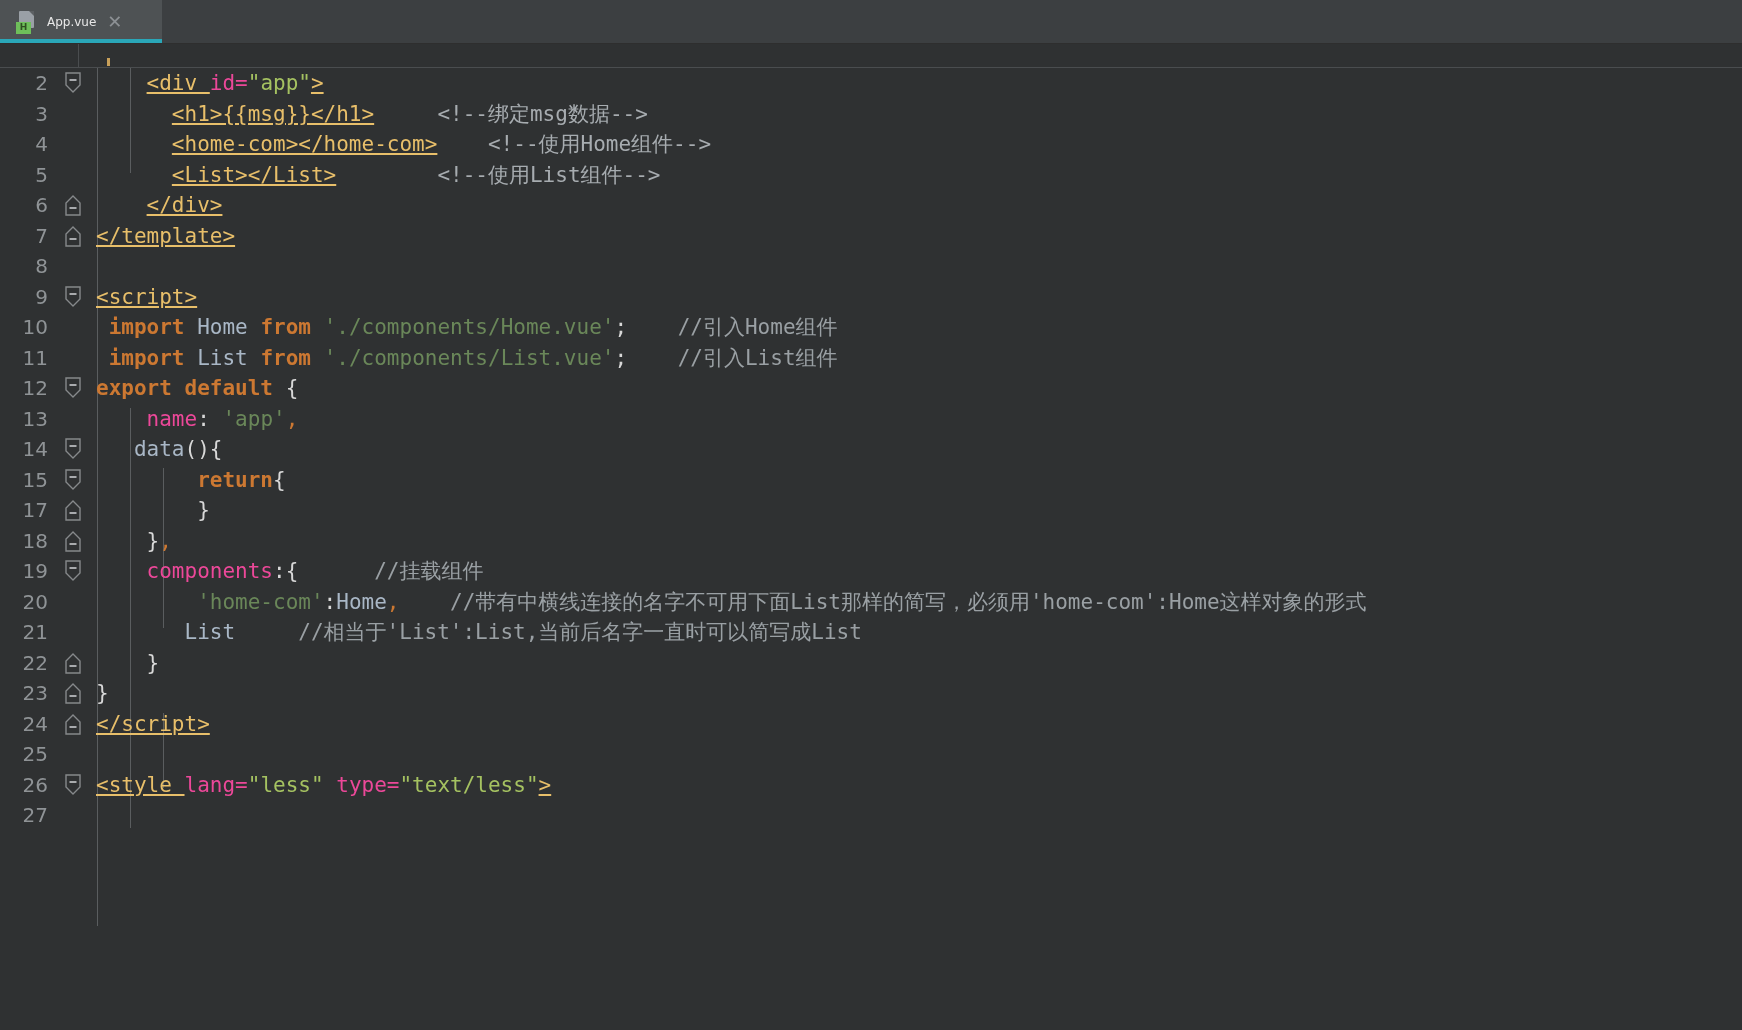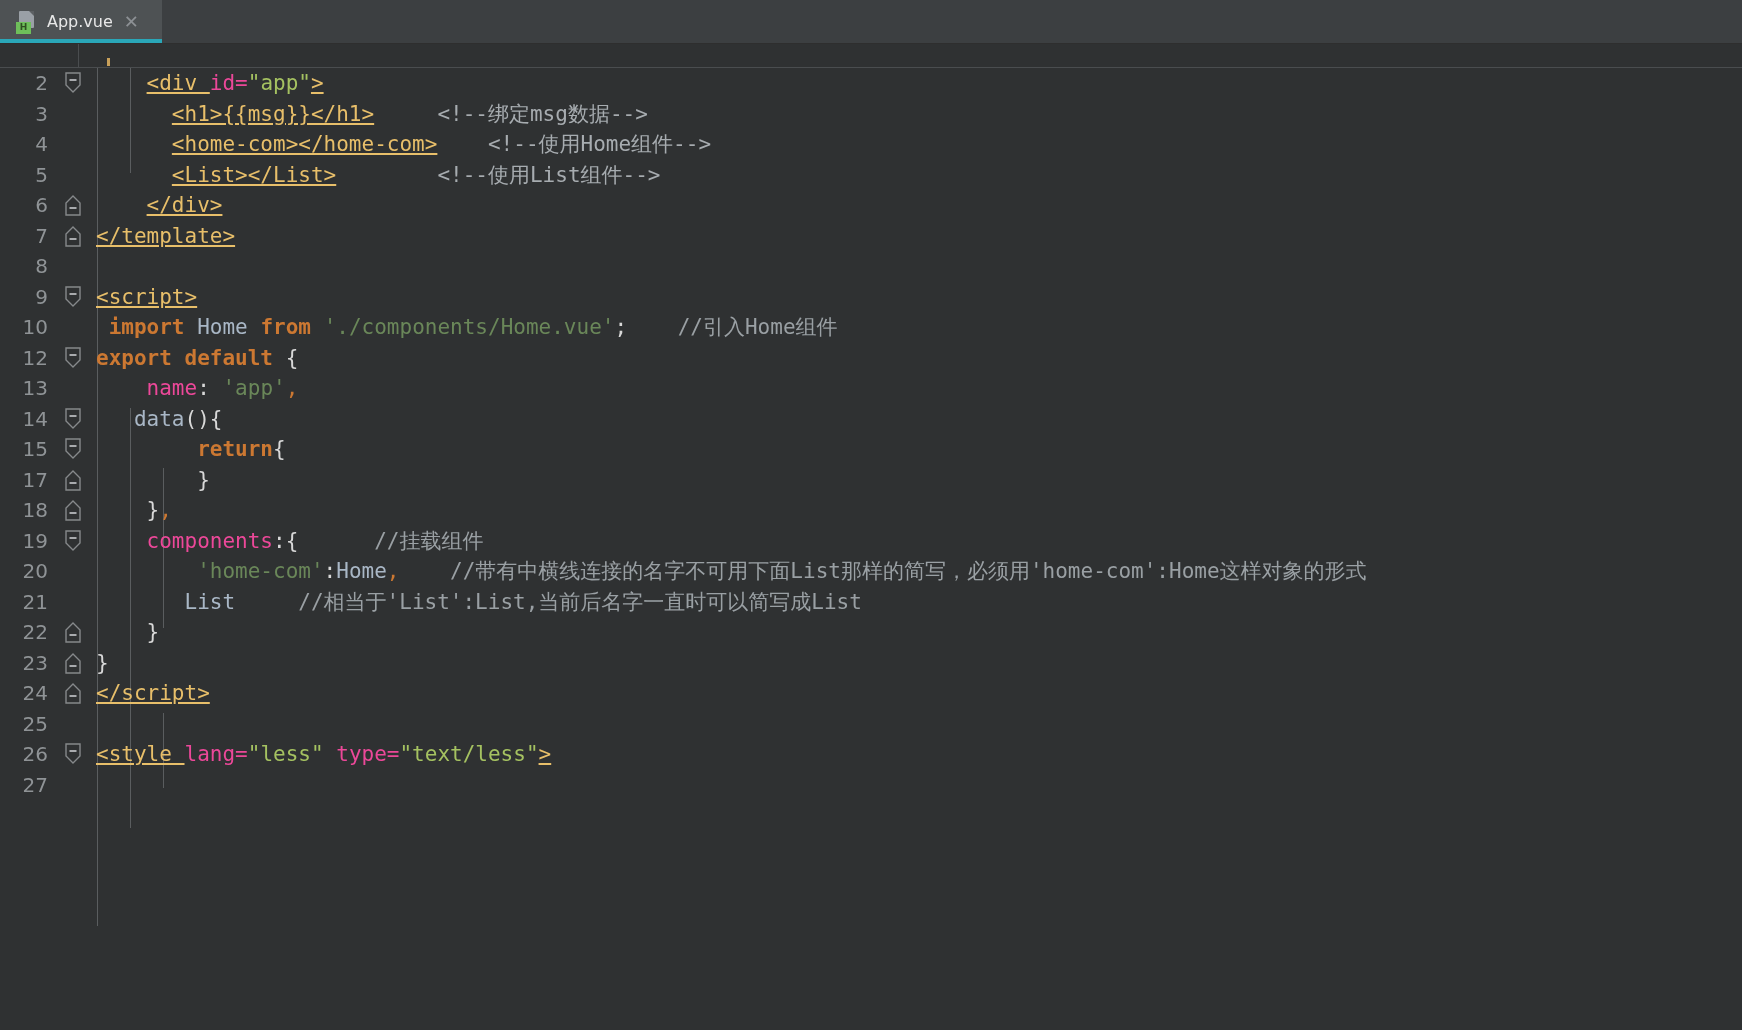--- a/index.html
+++ b/index.html
@@ -70,21 +70,21 @@
     align-items: center;
     justify-content: center;
     font-family: "DejaVu Sans", "Liberation Sans", sans-serif;
     font-size: 9px;
     font-weight: bold;
     color: #2f4f22;
     line-height: 1;
   }
   .tab-title {
     font-family: "DejaVu Sans", "Liberation Sans", sans-serif;
-    font-size: 16px;
+    font-size: 12px;
     color: #e8e8e8;
     white-space: nowrap;
   }
   .tab-close {
     font-family: "DejaVu Sans", "Liberation Sans", sans-serif;
     font-size: 18px;
     color: #8c9094;
     line-height: 1;
     padding-left: 2px;
     cursor: pointer;
@@ -288,20 +288,25 @@
         </span>
         <span class="code"><span></span><span class="t-tag">&lt;script&gt;</span></span>
       </div>
 
       <div class="line">
         <span class="lineno">10</span>
         <span class="fold"></span>
         <span class="code"><span> </span><span class="t-kw">import</span><span> </span><span class="t-id">Home</span><span> </span><span class="t-kw">from</span><span> </span><span class="t-str">'./components/Home.vue'</span><span class="t-punct">;</span><span>    </span><span class="t-comment">//引入Home组件</span></span>
       </div>
 
+      <div class="line">
+        <span class="lineno">11</span>
+        <span class="fold"></span>
+        <span class="code"><span> </span><span class="t-kw">import</span><span> </span><span class="t-id">List</span><span> </span><span class="t-kw">from</span><span> </span><span class="t-str">'./components/List.vue'</span><span class="t-punct">;</span><span>    </span><span class="t-comment">//引入List组件</span></span>
+      </div>
 
       <div class="line">
         <span class="lineno">12</span>
         <span class="fold">
           <svg width="18" height="22" viewBox="0 0 18 22">
               <path d="M2 1 H16 V13 L9 20 L2 13 Z" fill="none" stroke="#86898b" stroke-width="1.4"></path>
               <path d="M5.5 8 H12.5" stroke="#c9cbcd" stroke-width="1.6"></path>
             </svg>
         </span>
         <span class="code"><span></span><span class="t-kw">export default</span><span class="t-brace"> {</span></span>

